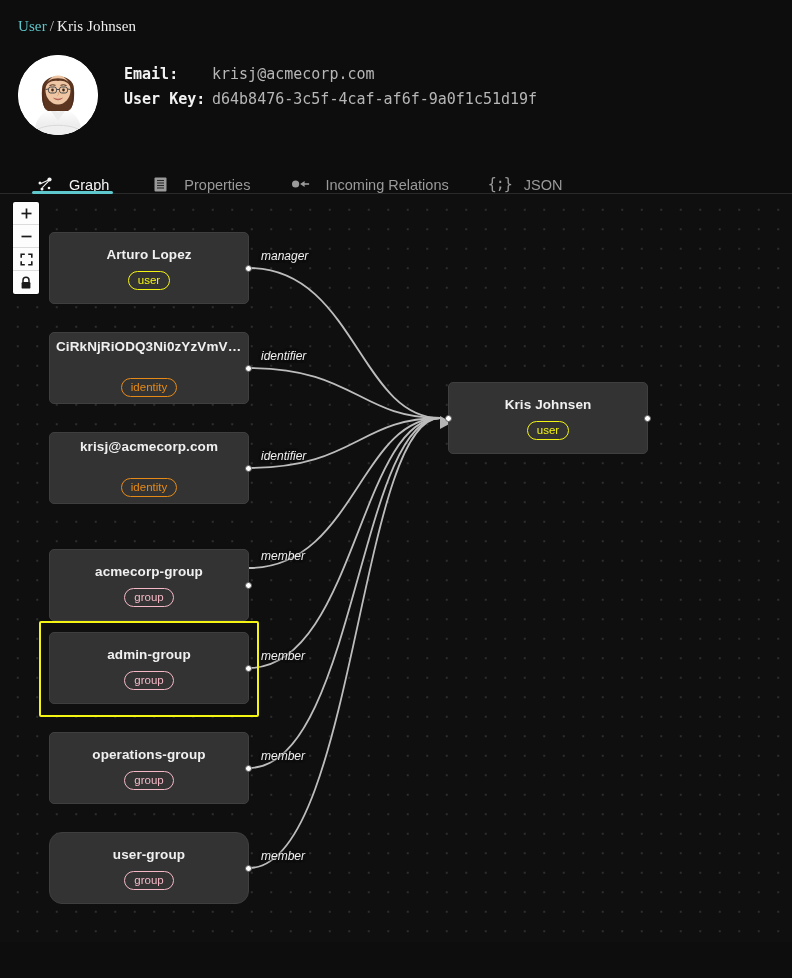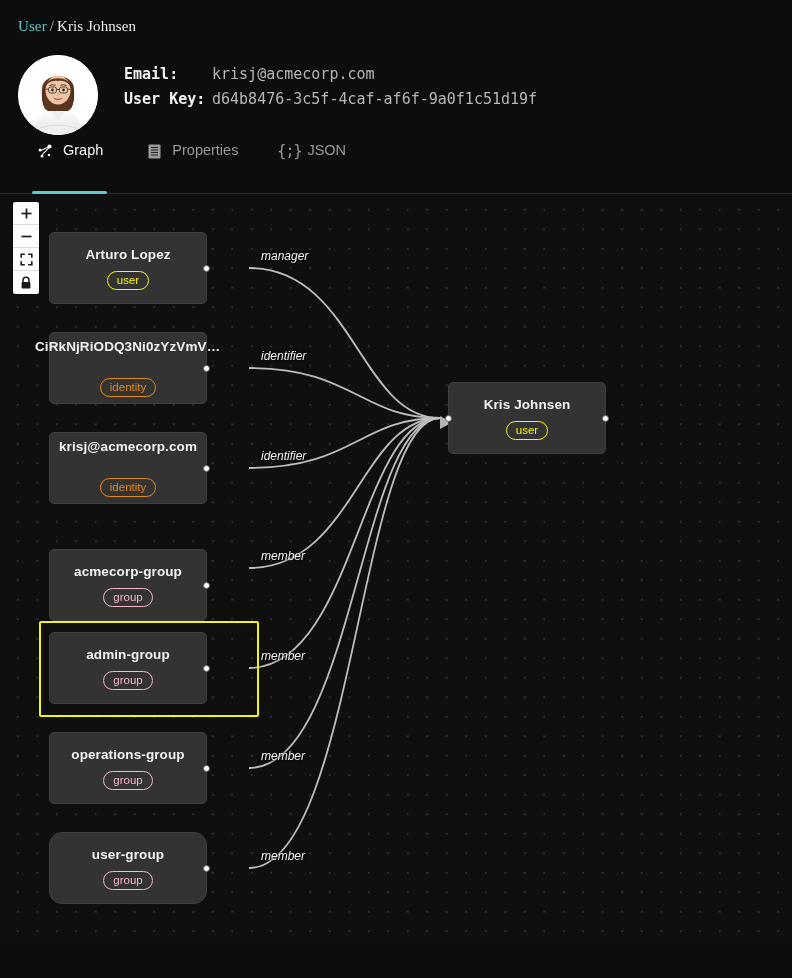--- a/index.html
+++ b/index.html
@@ -56,22 +56,22 @@
     position: relative;
     display: flex;
     align-items: center;
     height: 52px;
     padding-left: 36px;
     border-bottom: 1px solid #2a2a2a;
     margin-top: 12px;
   }
   .tab {
     display: flex;
-    align-items: flex-start;
-    gap: 9px;
+    align-items: flex-end;
+    gap: 15px;
     color: #9a9a9a;
     font-size: 14.5px;
     cursor: pointer;
     height: 100%;
     position: relative;
     white-space: nowrap;
   }
   .tab + .tab { margin-left: 42px; }
   .tab.active { color: #f5f5f5; }
   .tab.active::after {
@@ -126,21 +126,21 @@
     justify-content: center;
     border-bottom: 1px solid #dcdcdc;
     cursor: pointer;
   }
   .ctrl:last-child { border-bottom: none; }
   .ctrl svg { display: block; }
 
   
   .node {
     position: absolute;
-    width: 158px;
+    width: 200px;
     height: 72px;
     background: #333333;
     border: 1px solid #3f3f3f;
     border-radius: 5px;
     display: flex;
     flex-direction: column;
     align-items: center;
     justify-content: center;
     z-index: 10;
     cursor: pointer;
@@ -304,20 +304,30 @@
           <line x1="3" y1="3.5" x2="10" y2="3.5"></line>
           <line x1="3" y1="6" x2="10" y2="6"></line>
           <line x1="3" y1="8.5" x2="10" y2="8.5"></line>
           <line x1="3" y1="11" x2="10" y2="11"></line>
         </g>
       </svg>
     </span>
     <span>Properties</span>
   </div>
 
+  <div class="tab">
+    <span class="ticon">
+      <svg width="20" height="12" viewBox="0 0 20 12">
+        <circle cx="4" cy="6" r="4" fill="#9a9a9a"></circle>
+        <line x1="19" y1="6" x2="11" y2="6" stroke="#9a9a9a" stroke-width="1.8"></line>
+        <path d="M9 6 L14 2.7 L14 9.3 Z" fill="#9a9a9a"></path>
+      </svg>
+    </span>
+    <span>Incoming Relations</span>
+  </div>
 
 
   <div class="tab">
     <span class="ticon json-glyph">{;}</span>
     <span>JSON</span>
   </div>
 </div>
 
 <div id="canvas">
 

